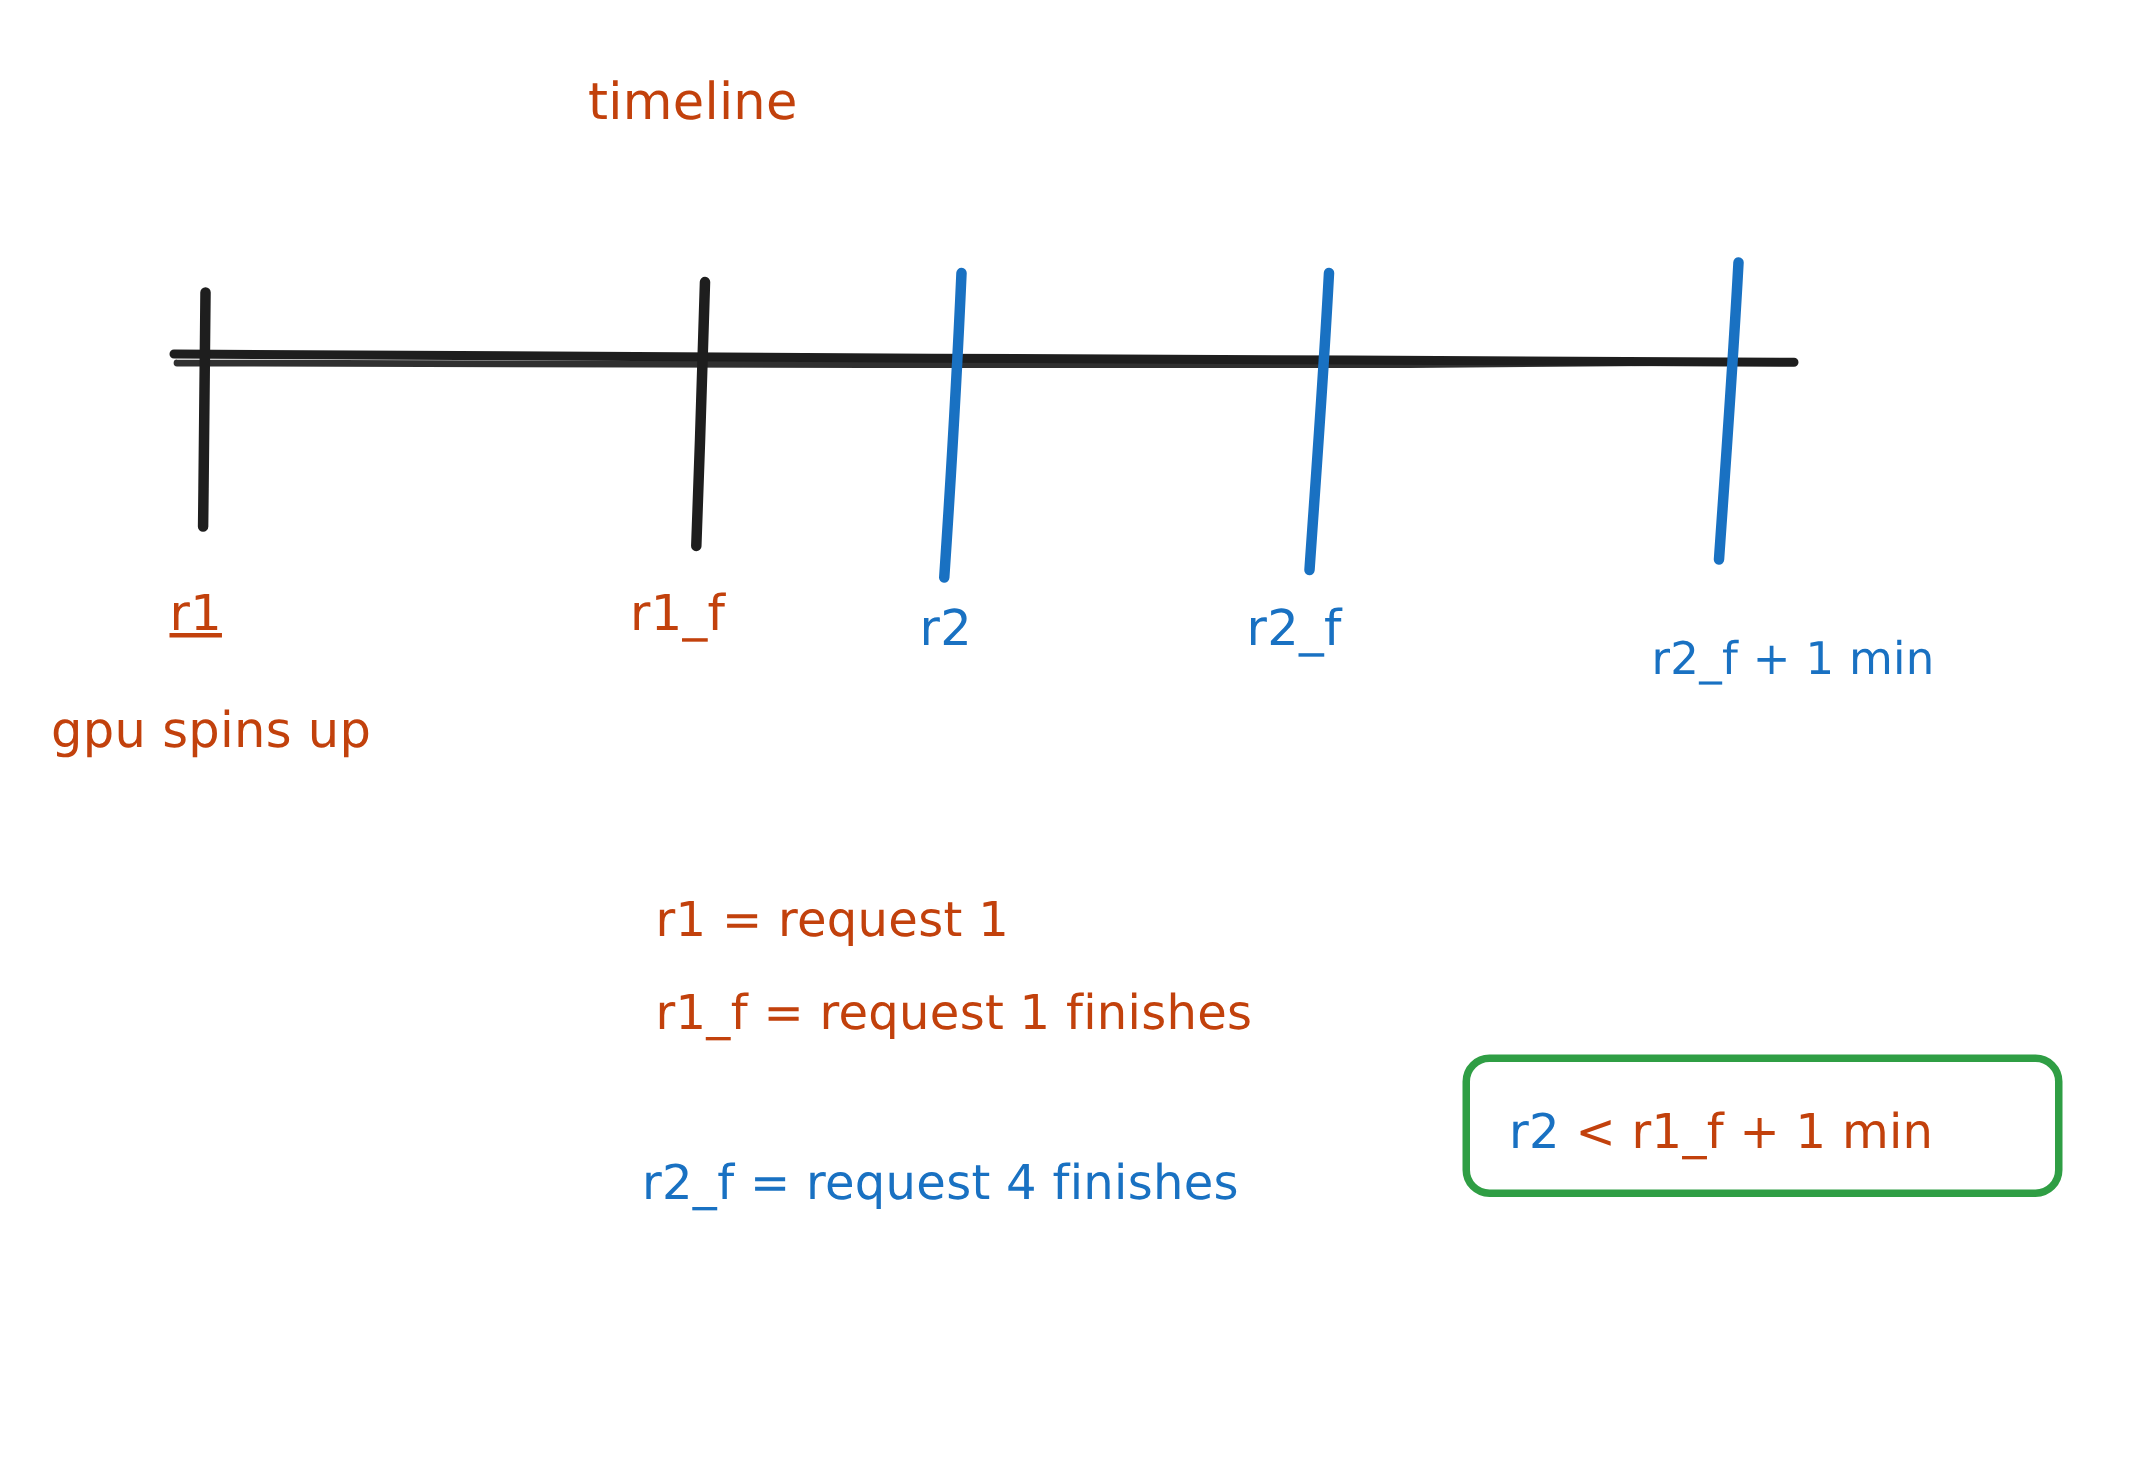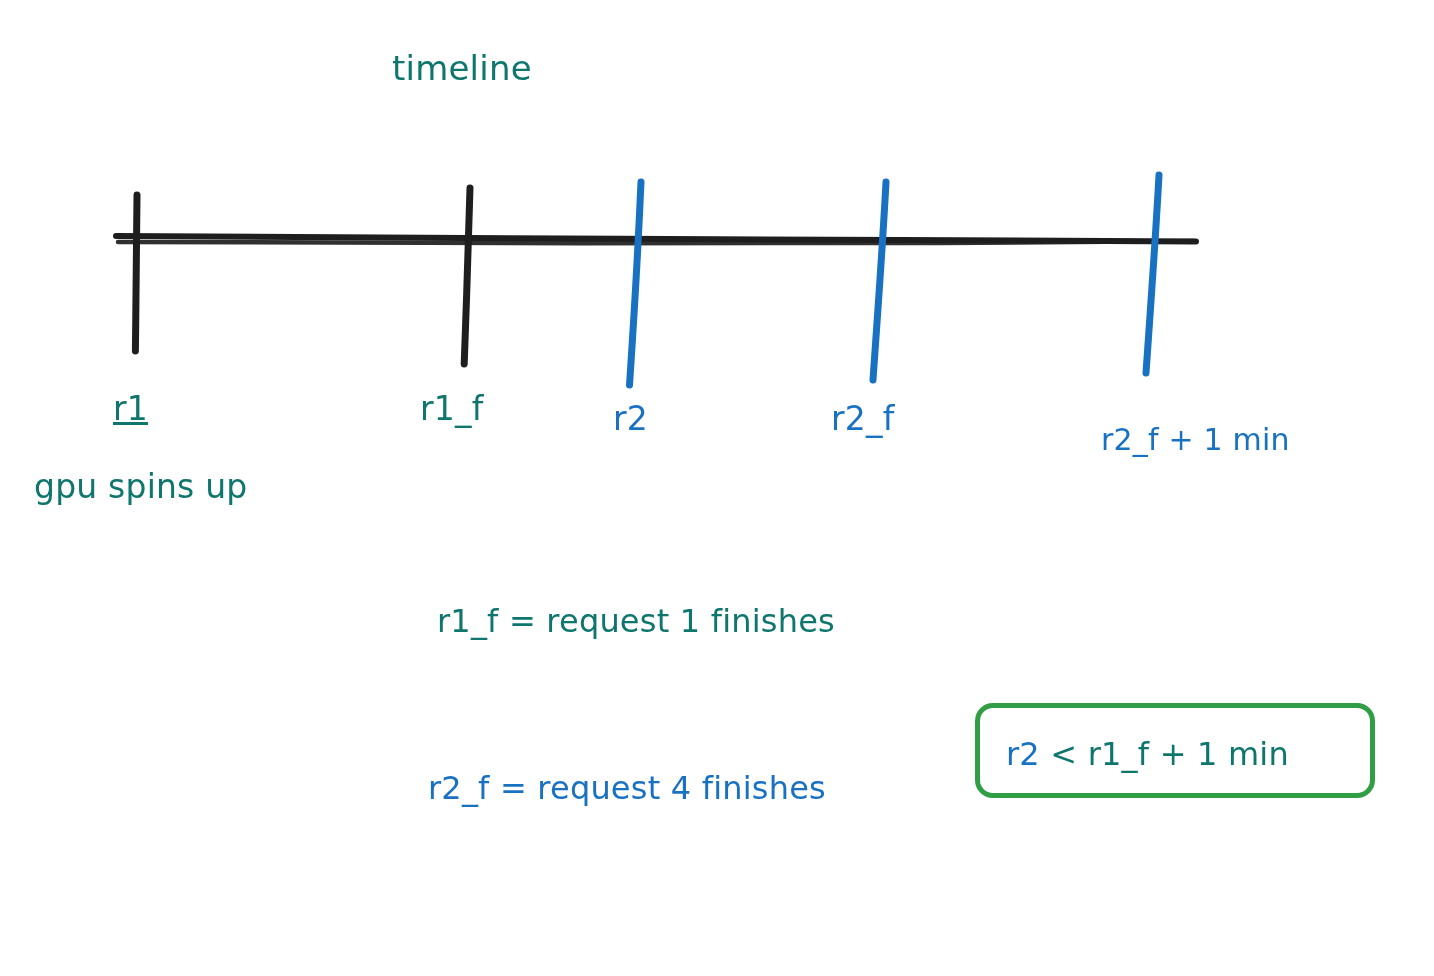--- a/index.html
+++ b/index.html
@@ -26,21 +26,21 @@
 
   .hand {
     position: absolute;
     font-family: "DejaVu Sans", sans-serif;
     font-weight: 400;
     letter-spacing: 0.2px;
     white-space: pre;
     line-height: 1.18;
   }
 
-  .ink-black { color: #0f766e; }
+  .ink-black { color: #c2410c; }
   .ink-blue  { color: #1971c2; }
 
   
   #title {
     left: 392px;
     top: 48px;
     font-size: 34px;
   }
 
   #label-r1 {
@@ -82,21 +82,21 @@
     margin-left: -27px;
     margin-top: 9px;
   }
 
   
   #legend-black {
     left: 437px;
     top: 595px;
     font-size: 32px;
   }
-  #legend-black .ln2 { display: block; margin-top: 8px; }
+  #legend-black .ln2 { display: block; margin-top: 24px; }
 
   #legend-blue {
     left: 428px;
     top: 752px;
     font-size: 32px;
   }
   #legend-blue .ln2 { display: block; margin-top: 18px; }
 
   
   #callout {
@@ -155,18 +155,18 @@
 <div class="hand ink-black" id="label-r1f">r1_f</div>
 
 <div class="hand ink-blue" id="label-r2">r2</div>
 
 <div class="hand ink-blue" id="label-r2f">r2_f</div>
 
 <div class="hand ink-black" id="note-gpu-up">gpu spins up</div>
 
 <div class="hand ink-blue" id="note-gpu-down"><span>r2_f + 1 min</span></div>
 
-<div class="hand ink-black" id="legend-black"><span class="ln2">r1_f = request 1 finishes</span></div>
+<div class="hand ink-black" id="legend-black"><span>r1 = request 1</span><span class="ln2">r1_f = request 1 finishes</span></div>
 
 <div class="hand ink-blue" id="legend-blue"><span class="ln2">r2_f = request 4 finishes</span></div>
 
 <div id="callout"></div>
 <div class="hand" id="callout-text"><span class="ink-blue">r2</span><span class="ink-black"> &lt; r1_f + 1 min</span></div>
 
 </body></html>

